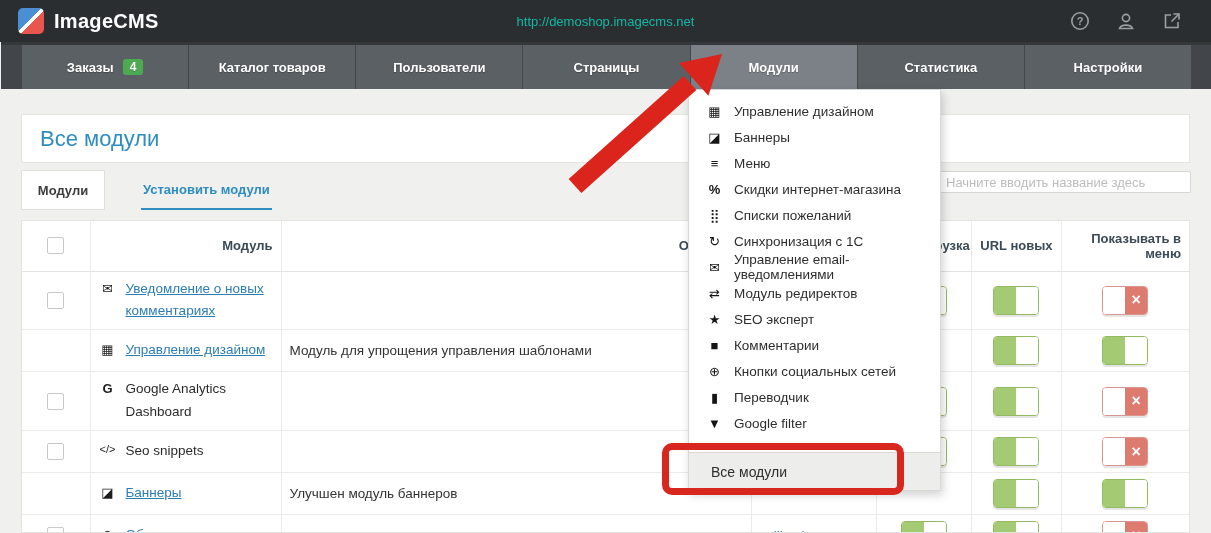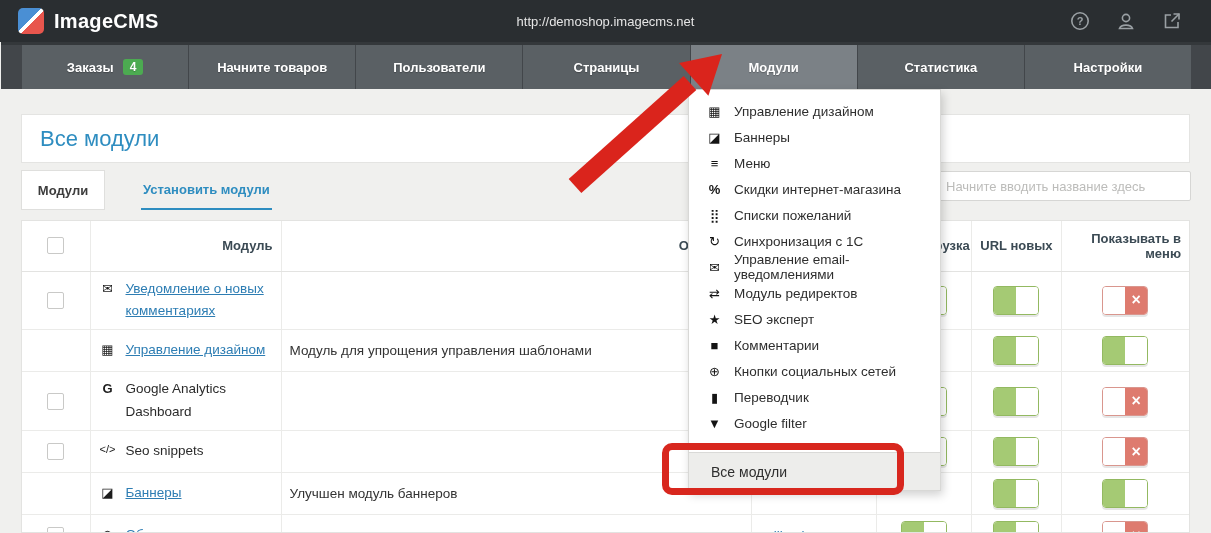--- a/index.html
+++ b/index.html
@@ -7,21 +7,21 @@
   #screen{position:relative;width:1211px;height:533px;overflow:hidden;background:#f0f0ee;
           font-family:"Liberation Sans","DejaVu Sans",sans-serif;color:#333;}
 
   
   #topbar{position:absolute;left:0;top:0;width:1211px;height:42px;background:#2a2e31;
           display:flex;align-items:center;}
   .logo-wrap{display:flex;align-items:center;gap:10px;margin-left:18px;}
   .logo-mark{width:26px;height:26px;border-radius:5px;
              background:linear-gradient(135deg,#4a8fd4 46%,#ffffff 46% 54%,#e8564d 54%);}
   .logo-text{color:#fff;font-size:20px;font-weight:bold;letter-spacing:.3px;}
-  .topbar-url{position:absolute;left:0;right:0;text-align:center;color:#e5e5e5;font-size:13px;}
+  .topbar-url{position:absolute;left:0;right:0;text-align:center;color:#14b8a6;font-size:13px;}
   .topbar-icons{position:absolute;right:28px;top:0;height:42px;display:flex;align-items:center;gap:24px;}
   .tb-icon{width:22px;height:22px;display:flex;align-items:center;justify-content:center;cursor:pointer;}
   .tb-icon svg{stroke:#9aa0a4;fill:none;stroke-width:1.6;}
 
   
   #navbar{position:absolute;left:1px;top:42px;width:1211px;height:47px;background:#42464a;
           border-top:3px solid #34383b;display:flex;padding:0 20px;}
   .nav-item{flex:1;background:#5a6064;border-left:1px solid #42464a;display:flex;
             align-items:center;justify-content:center;gap:9px;color:#fff;font-size:13px;
             font-weight:bold;cursor:pointer;text-shadow:0 1px 1px rgba(0,0,0,.25);}
@@ -34,21 +34,21 @@
   #heading-panel{position:absolute;left:21px;top:114px;width:1169px;height:49px;background:#fff;
                  border:1px solid #e4e4e2;display:flex;align-items:center;padding-left:18px;}
   #heading-panel h1{margin:0;font-size:22px;font-weight:normal;color:#2e8dc0;}
 
   
   #tabs{position:absolute;left:21px;top:170px;height:40px;display:flex;align-items:stretch;}
   .tab{display:flex;align-items:center;justify-content:center;font-size:13px;cursor:pointer;}
   .tab.active{width:84px;background:#fff;border:1px solid #dfdfdd;color:#3c3c3c;font-weight:bold;}
   .tab.inactive{margin-left:36px;color:#2e8dc0;font-weight:bold;border-bottom:2px solid #2e8dc0;
                 padding:0 2px;}
-  #search{position:absolute;left:935px;top:171px;width:256px;height:30px;background:#fff;
+  #search{position:absolute;left:935px;top:171px;width:256px;height:22px;background:#fff;
           border:1px solid #d6d6d4;border-radius:2px;padding:0 10px;font-size:13px;color:#555;
           font-family:inherit;outline:none;}
   #search::placeholder{color:#bcbcba;}
 
   
   #panel-table{position:absolute;left:21px;top:220px;width:1169px;height:313px;background:#fff;
                border:1px solid #e3e3e1;overflow:hidden;}
   table{border-collapse:collapse;table-layout:fixed;width:1167px;}
   th,td{border-left:1px solid #ebebe9;padding:6px 8px;font-size:13.5px;vertical-align:middle;}
   th:first-child,td:first-child{border-left:none;}
@@ -126,21 +126,21 @@
       </span>
     </div>
   </header>
 
   <nav id="navbar">
     <div class="nav-item">
       <span>Заказы</span>
       <span class="badge">4</span>
     </div>
     <div class="nav-item">
-        <span>Начните товаров</span>
+        <span>Каталог товаров</span>
       </div>
     <div class="nav-item">
         <span>Пользователи</span>
       </div>
     <div class="nav-item">
         <span>Страницы</span>
       </div>
     <div class="nav-item active">
         <span>Модули</span>
       </div>

